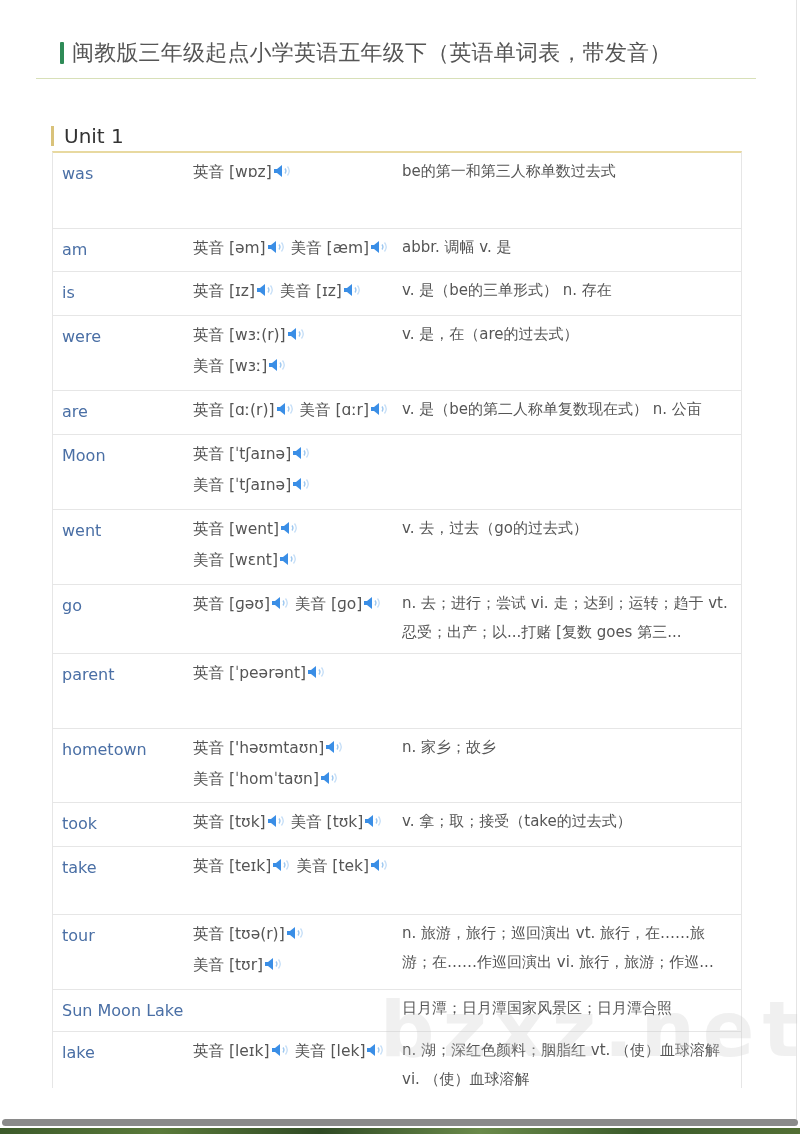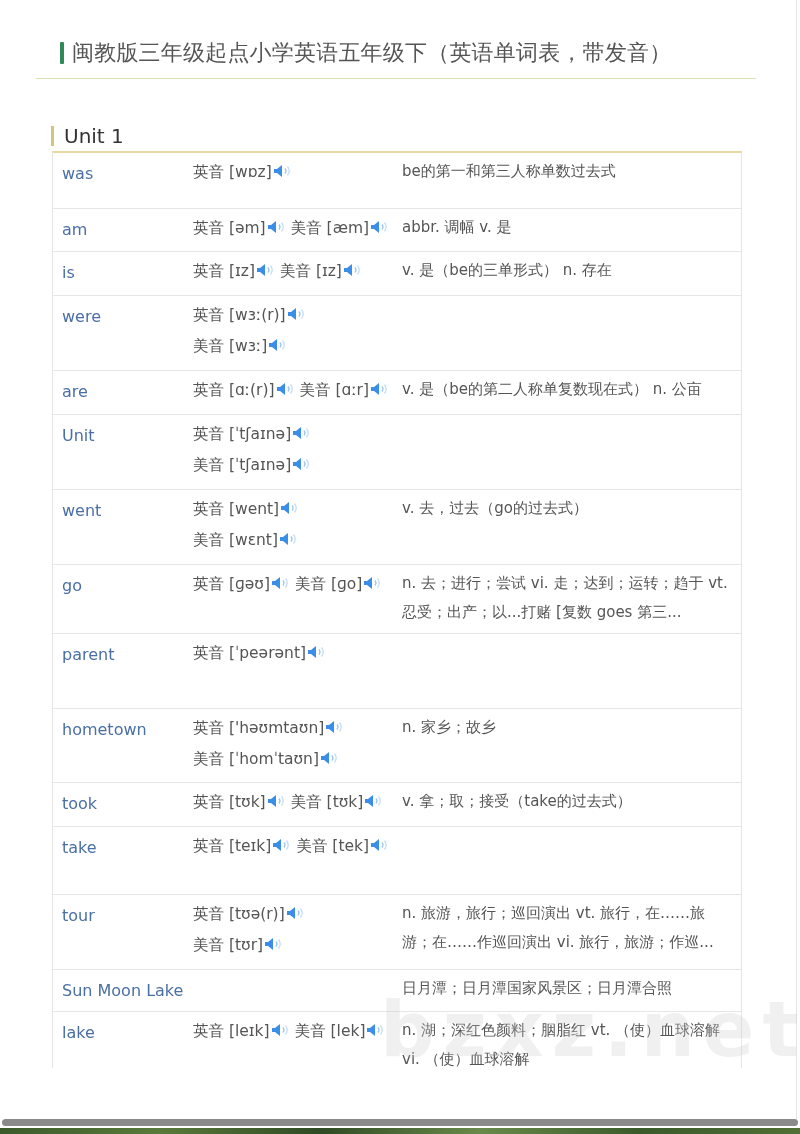--- a/index.html
+++ b/index.html
@@ -80,21 +80,21 @@
   <span>闽教版三年级起点小学英语五年级下（英语单词表，带发音）</span>
 </div>
 <div class="title-rule"></div>
 
 <div class="unit-heading">
   <span class="bar"></span>
   <span>Unit 1</span>
 </div>
 
 <div class="table" id="word-table">
-    <div class="row" style="height: 56px;">
+    <div class="row" style="height: 76px;">
       <span class="word">was</span>
       <div class="phon">
         <span class="phon-line"><span class="phon-item"><span>英音</span> <span>[wɒz]</span><span class="spk"><svg viewBox="0 0 20 14" width="20" height="14">
                 <path d="M1 5h3l5-4v12l-5-4H1z" fill="#3a8ee6"></path>
                 <path d="M12 4.5q2 2.5 0 5" stroke="#9cc7f0" stroke-width="1.3" fill="none"></path>
                 <path d="M14.5 2.5q3.5 4.5 0 9" stroke="#c5def7" stroke-width="1.3" fill="none"></path>
               </svg></span></span></span>
       </div>
       <div class="def">be的第一和第三人称单数过去式</div>
     </div>
@@ -135,38 +135,39 @@
                 <path d="M1 5h3l5-4v12l-5-4H1z" fill="#3a8ee6"></path>
                 <path d="M12 4.5q2 2.5 0 5" stroke="#9cc7f0" stroke-width="1.3" fill="none"></path>
                 <path d="M14.5 2.5q3.5 4.5 0 9" stroke="#c5def7" stroke-width="1.3" fill="none"></path>
               </svg></span></span></span>
         <span class="phon-line"><span class="phon-item"><span>美音</span> <span>[wɜː]</span><span class="spk"><svg viewBox="0 0 20 14" width="20" height="14">
                 <path d="M1 5h3l5-4v12l-5-4H1z" fill="#3a8ee6"></path>
                 <path d="M12 4.5q2 2.5 0 5" stroke="#9cc7f0" stroke-width="1.3" fill="none"></path>
                 <path d="M14.5 2.5q3.5 4.5 0 9" stroke="#c5def7" stroke-width="1.3" fill="none"></path>
               </svg></span></span></span>
       </div>
+      <div class="def">v. 是，在（are的过去式）</div>
     </div>
     <div class="row" style="height: 44px;">
       <span class="word">are</span>
       <div class="phon">
         <span class="phon-line"><span class="phon-item"><span>英音</span> <span>[ɑː(r)]</span><span class="spk"><svg viewBox="0 0 20 14" width="20" height="14">
                 <path d="M1 5h3l5-4v12l-5-4H1z" fill="#3a8ee6"></path>
                 <path d="M12 4.5q2 2.5 0 5" stroke="#9cc7f0" stroke-width="1.3" fill="none"></path>
                 <path d="M14.5 2.5q3.5 4.5 0 9" stroke="#c5def7" stroke-width="1.3" fill="none"></path>
               </svg></span></span><span class="phon-item"><span>美音</span> <span>[ɑːr]</span><span class="spk"><svg viewBox="0 0 20 14" width="20" height="14">
                 <path d="M1 5h3l5-4v12l-5-4H1z" fill="#3a8ee6"></path>
                 <path d="M12 4.5q2 2.5 0 5" stroke="#9cc7f0" stroke-width="1.3" fill="none"></path>
                 <path d="M14.5 2.5q3.5 4.5 0 9" stroke="#c5def7" stroke-width="1.3" fill="none"></path>
               </svg></span></span></span>
       </div>
       <div class="def">v. 是（be的第二人称单复数现在式） n. 公亩</div>
     </div>
     <div class="row" style="height: 75px;">
-      <span class="word">Unit</span>
+      <span class="word">Moon</span>
       <div class="phon">
         <span class="phon-line"><span class="phon-item"><span>英音</span> <span>[ˈtʃaɪnə]</span><span class="spk"><svg viewBox="0 0 20 14" width="20" height="14">
                 <path d="M1 5h3l5-4v12l-5-4H1z" fill="#3a8ee6"></path>
                 <path d="M12 4.5q2 2.5 0 5" stroke="#9cc7f0" stroke-width="1.3" fill="none"></path>
                 <path d="M14.5 2.5q3.5 4.5 0 9" stroke="#c5def7" stroke-width="1.3" fill="none"></path>
               </svg></span></span></span>
         <span class="phon-line"><span class="phon-item"><span>美音</span> <span>[ˈtʃaɪnə]</span><span class="spk"><svg viewBox="0 0 20 14" width="20" height="14">
                 <path d="M1 5h3l5-4v12l-5-4H1z" fill="#3a8ee6"></path>
                 <path d="M12 4.5q2 2.5 0 5" stroke="#9cc7f0" stroke-width="1.3" fill="none"></path>
                 <path d="M14.5 2.5q3.5 4.5 0 9" stroke="#c5def7" stroke-width="1.3" fill="none"></path>

